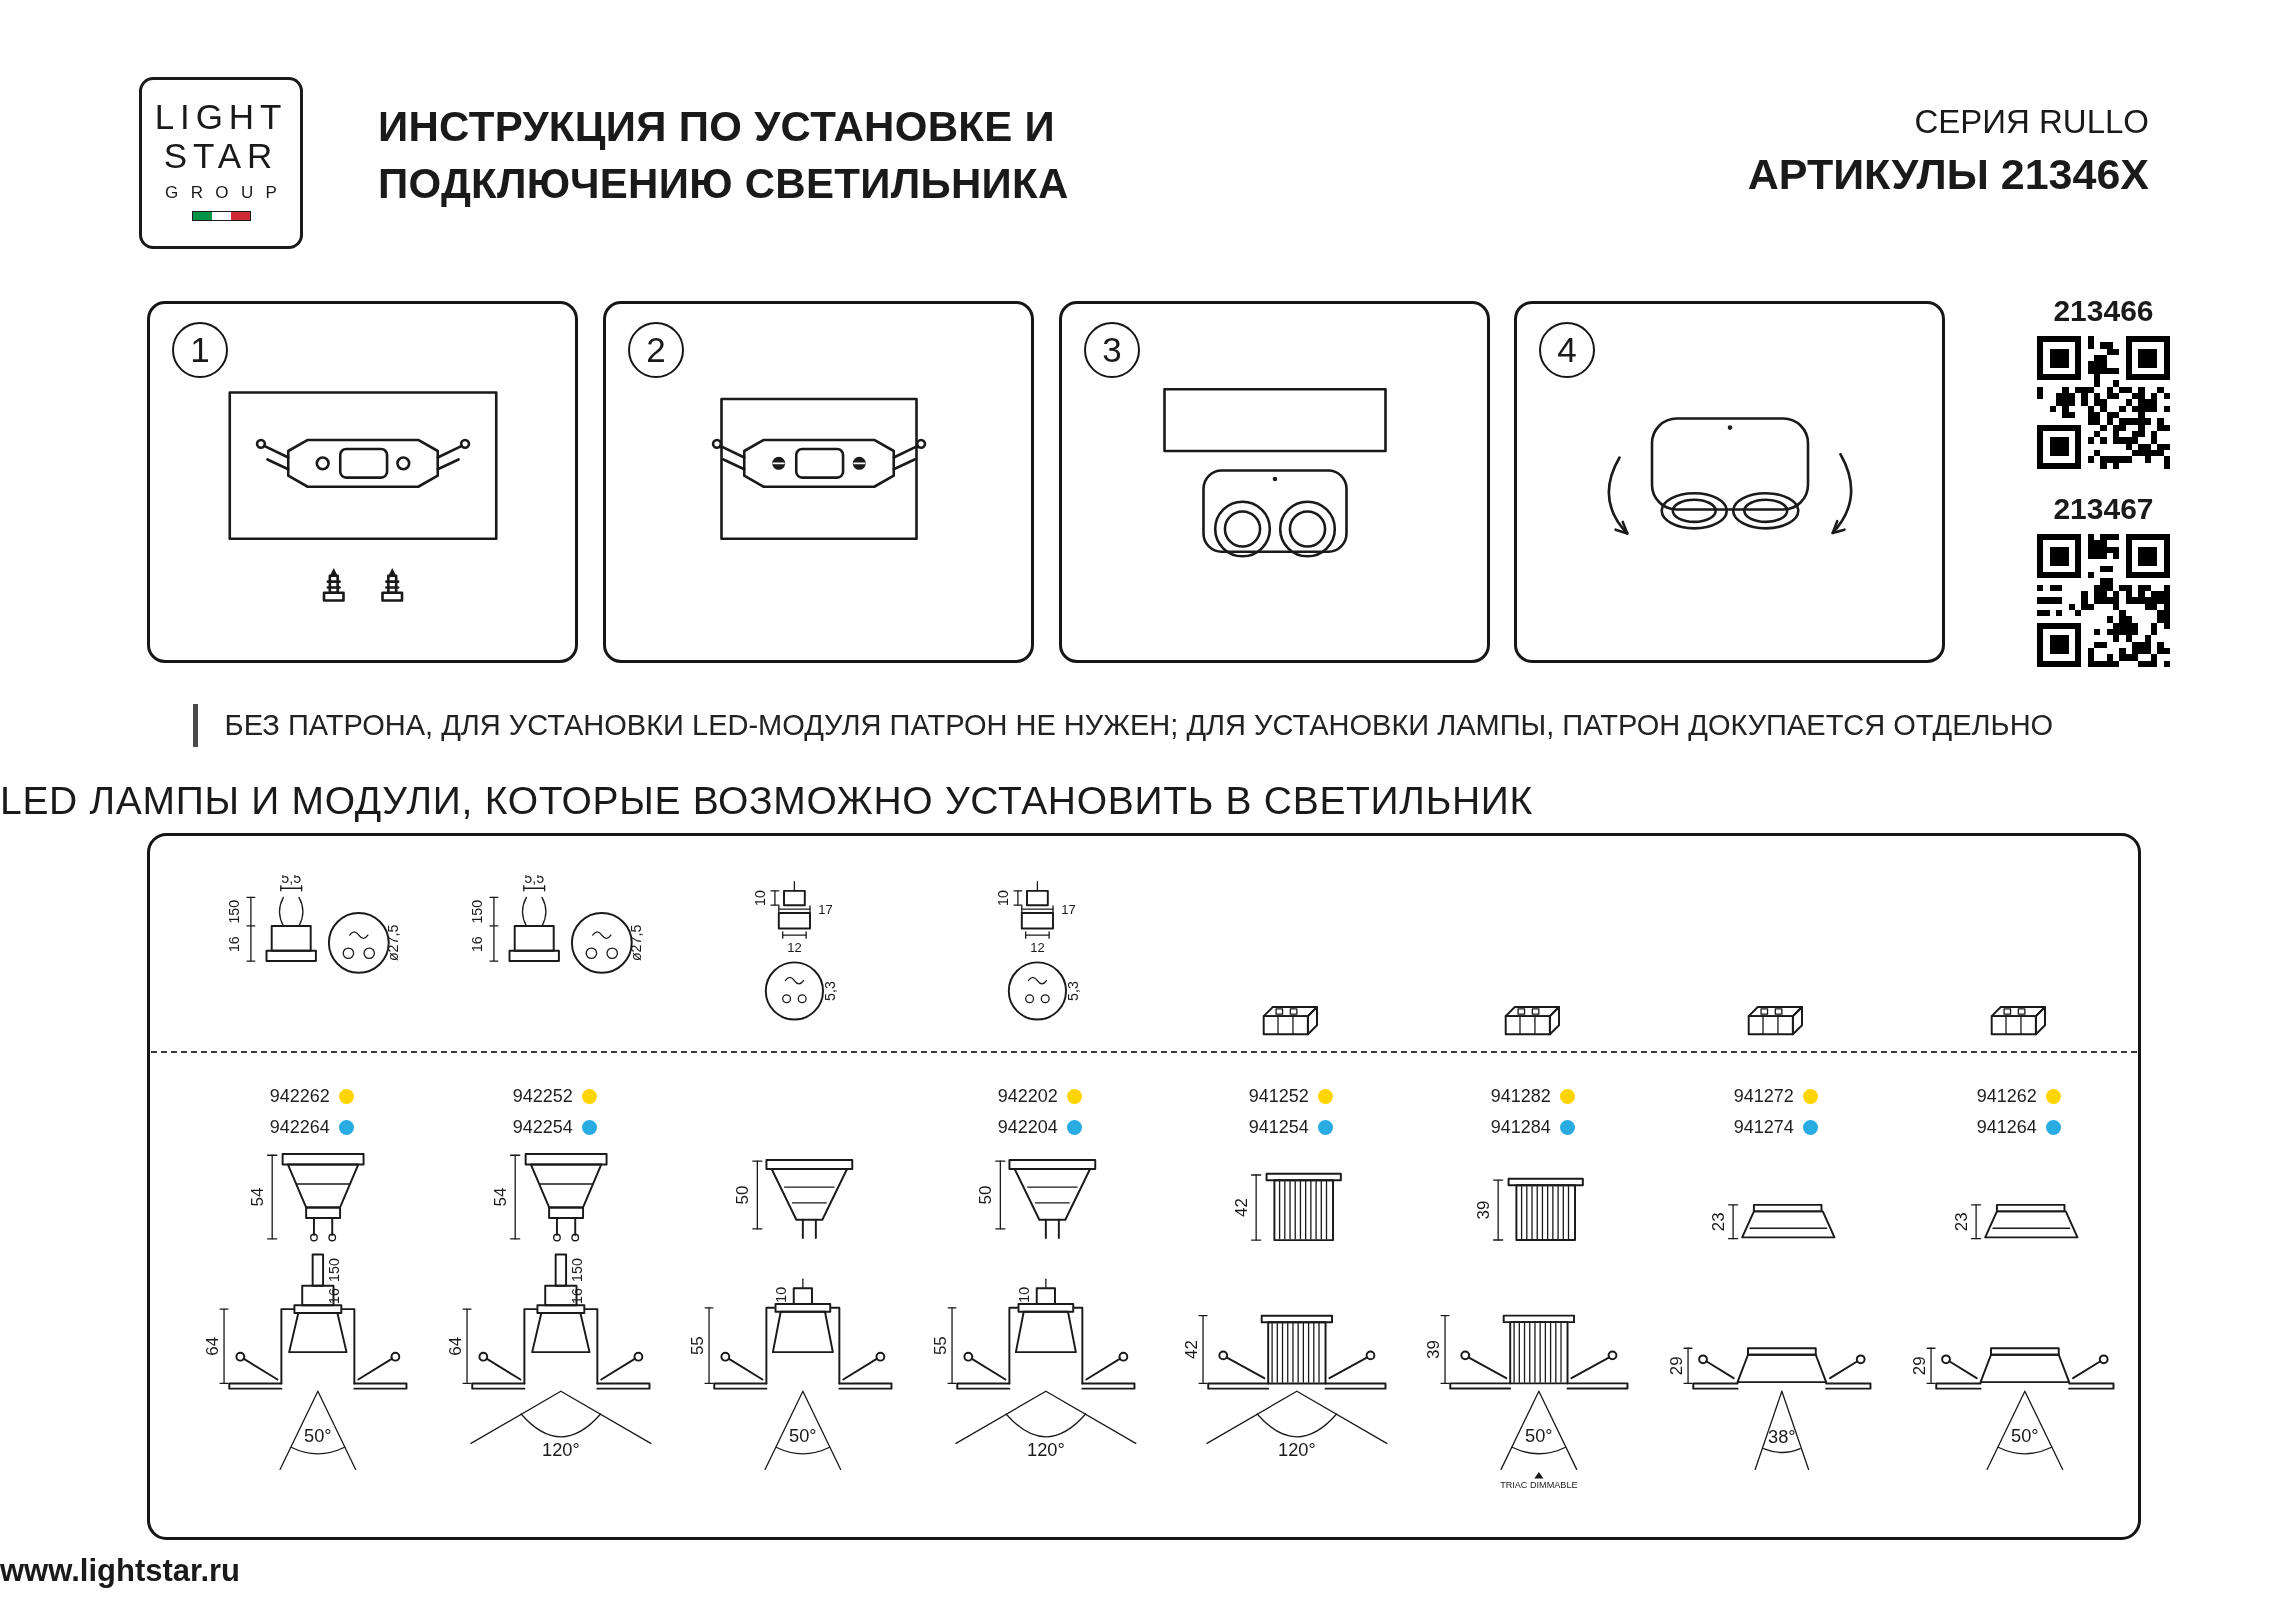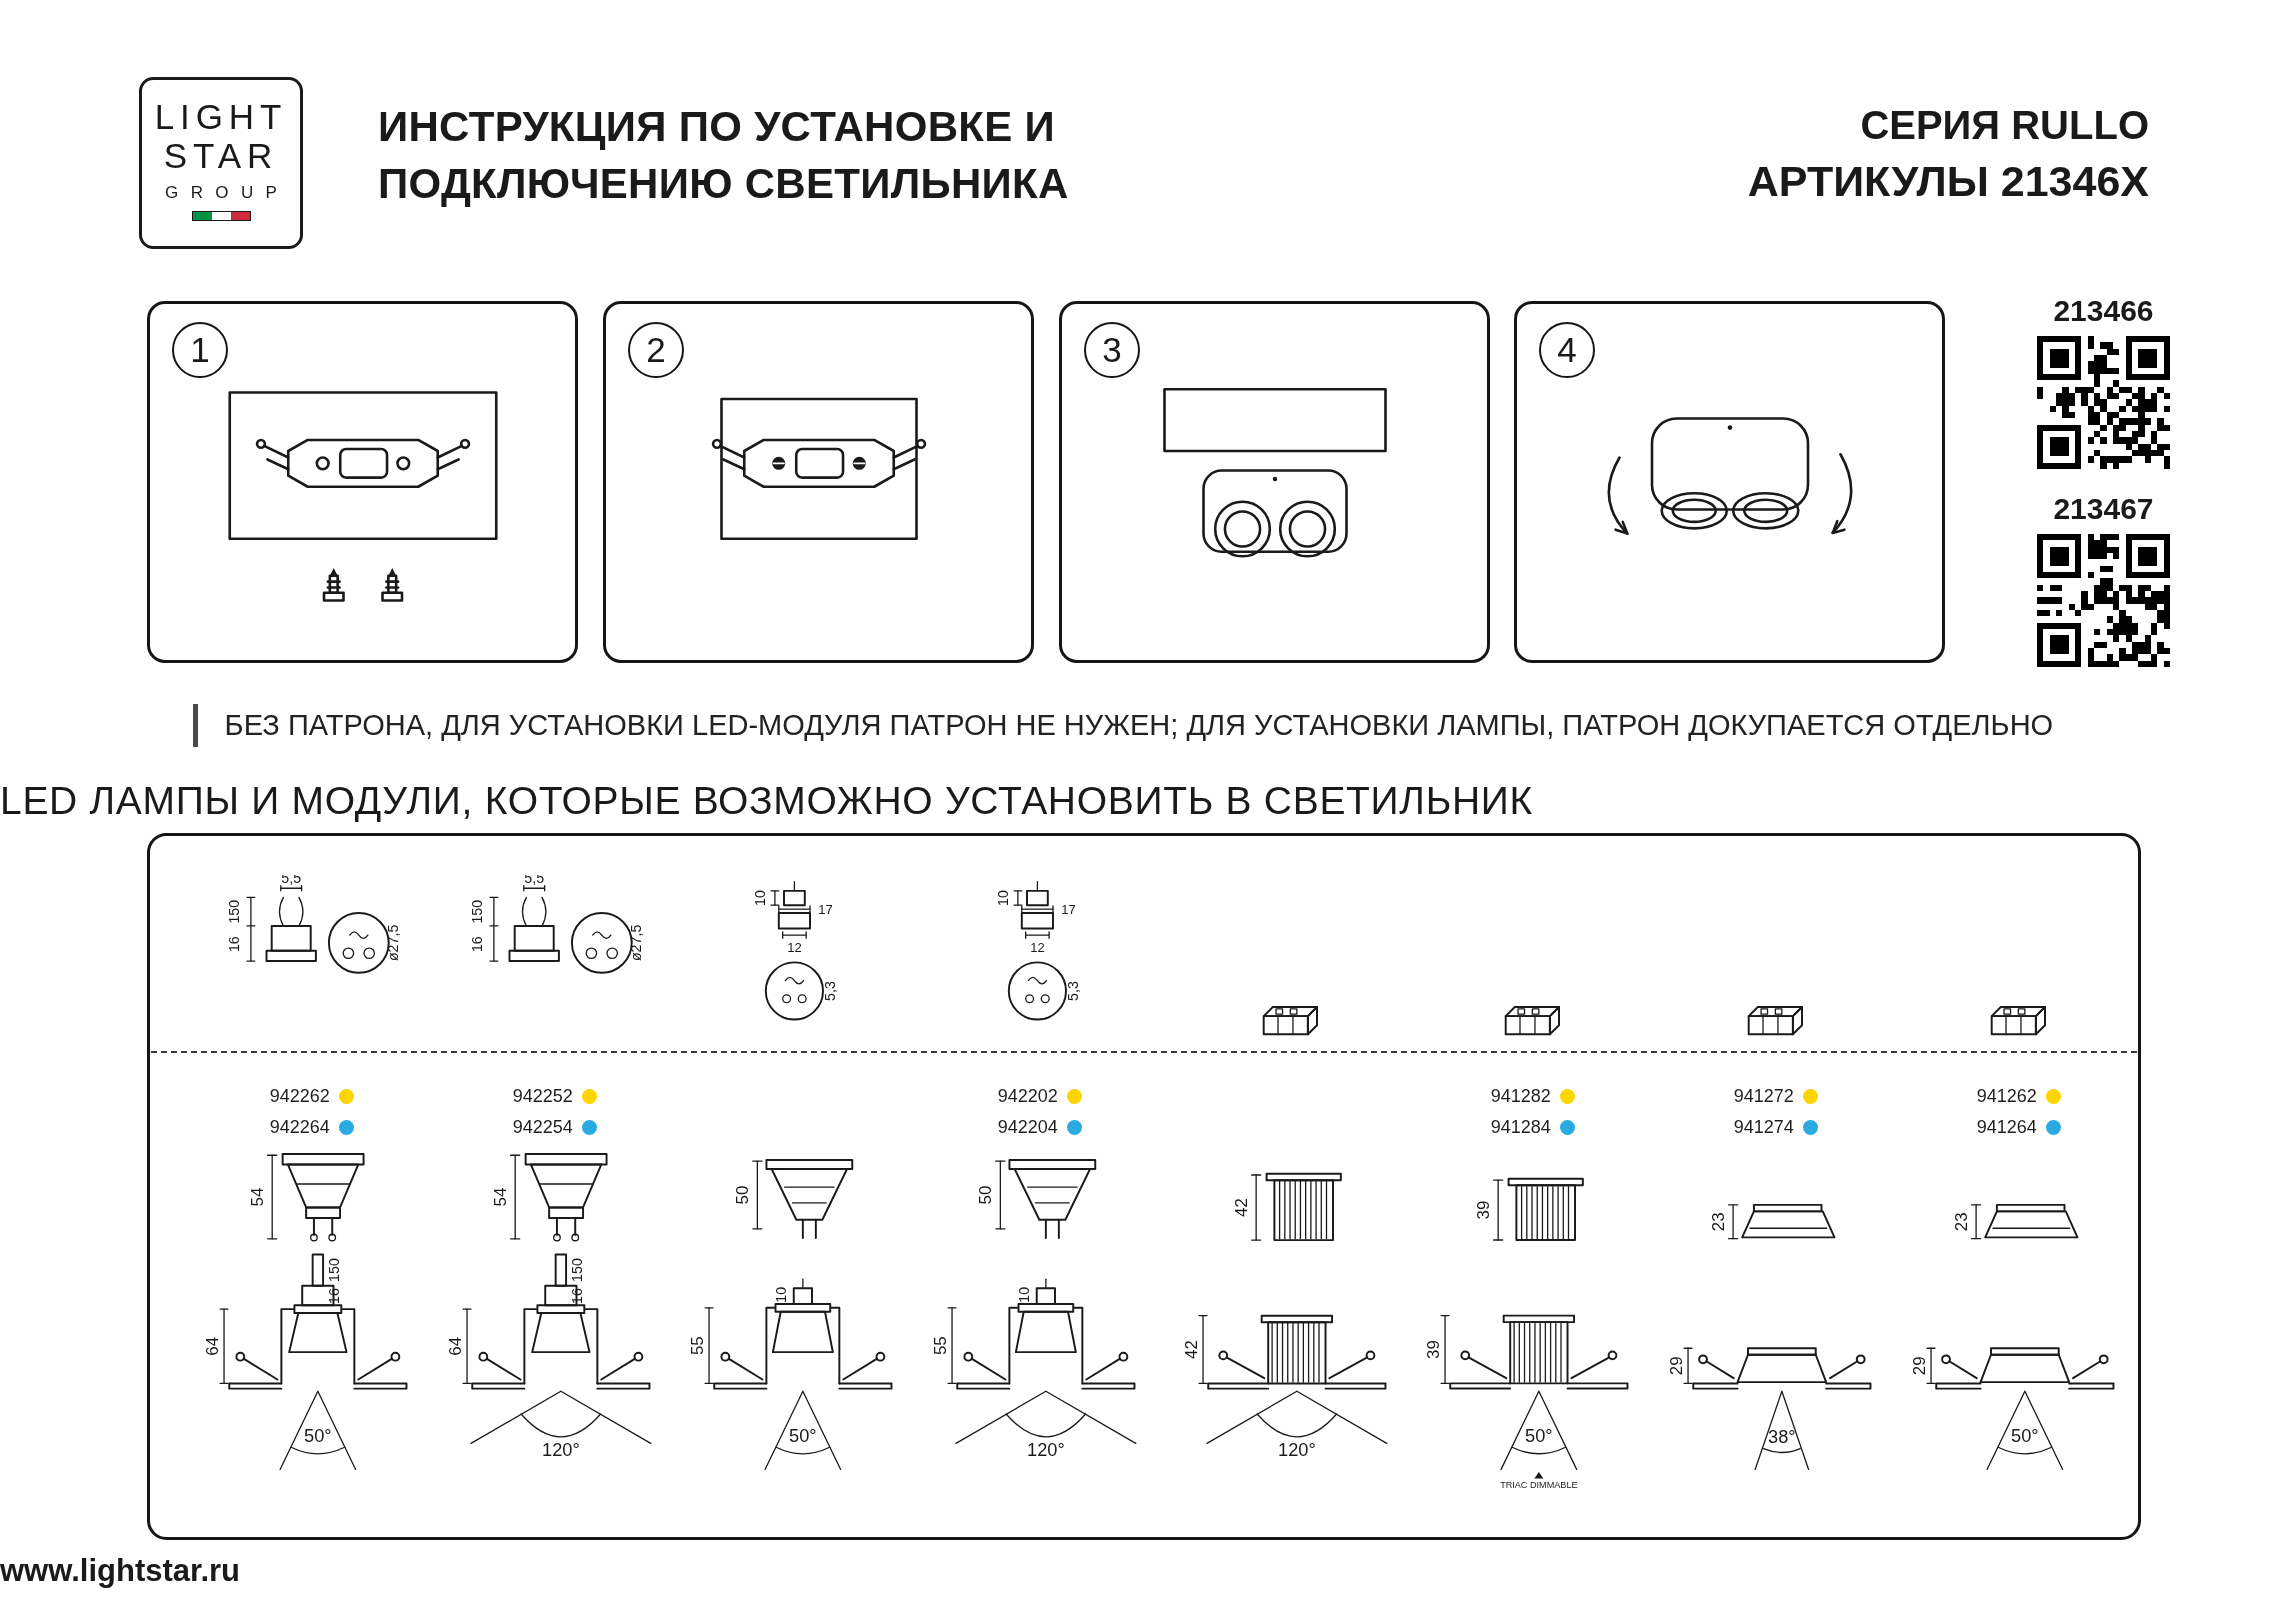--- a/index.html
+++ b/index.html
@@ -10,21 +10,21 @@
   
   .logo-box { position:absolute; left:139px; top:77px; width:164px; height:172px;
               border:3.3px solid #1a1a1a; border-radius:14.3px; text-align:center; padding-top:17px; }
   .logo-l { font-size:35px; font-weight:400; letter-spacing:5.9px; line-height:1.12; }
   .logo-g { font-size:17px; letter-spacing:12.4px; margin-top:7.8px; text-indent:12.4px; }
   .logo-flag { width:59px; height:10.4px; margin:7.8px auto 0; display:flex; border:1.3px solid #1a1a1a; }
   .logo-flag span { flex:1; }
   .doc-title { position:absolute; left:378px; top:99px; font-size:42px; font-weight:700;
                line-height:1.35; letter-spacing:0.3px; }
   .series-block { position:absolute; right:135px; top:103px; text-align:right; }
-  .series   { font-size:40px; font-weight:700; }
+  .series   { font-size:33px; font-weight:400; }
   .articles { font-size:43px; font-weight:700; margin-top:9px; }
 
   
   .step-panel { position:absolute; top:301px; width:431px; height:362px;
                 border:3.3px solid #161616; border-radius:18px; background:#fff; }
   .step-num { position:absolute; left:22px; top:18px; width:56px; height:56px; border:2.6px solid #161616;
               border-radius:50%; display:flex; align-items:center; justify-content:center; font-size:35px; }
   .step-svg { position:absolute; left:50%; top:56%; transform:translate(-50%,-50%); }
 
   
@@ -705,20 +705,30 @@
     <div class="col" style="left:1019px">
       <svg class="diagram" style="top:163px" width="65" height="42" viewBox="0 0 100 64">
         <rect x="8" y="26" width="68" height="28"></rect>
         <path d="M8,26 L22,12 H90 L76,26 Z"></path>
           <path d="M76,26 L90,12 V40 L76,54 Z"></path>
         <line class="thin" x1="30" y1="26" x2="30" y2="54"></line>
           <line class="thin" x1="53" y1="26" x2="53" y2="54"></line>
         <rect class="thin" x="27" y="15" width="10" height="8"></rect>
           <rect class="thin" x="49" y="15" width="10" height="8"></rect>
       </svg>
+      <div class="codes">
+        <div class="code-row">
+            <span class="code">941252</span>
+            <span class="dot" style="background:var(--dot-yellow)"></span>
+          </div>
+        <div class="code-row">
+            <span class="code">941254</span>
+            <span class="dot" style="background:var(--dot-blue)"></span>
+          </div>
+      </div>
       <svg class="diagram" style="top:335px" width="114" height="77" viewBox="0 0 175 118">
         <line class="thin" x1="34" y1="6" x2="34" y2="106"></line>
           <line class="thin" x1="27" y1="6" x2="41" y2="6"></line>
           <line class="thin" x1="27" y1="106" x2="41" y2="106"></line>
         <text transform="rotate(-90 20 56)" x="20" y="56" font-size="26" text-anchor="middle">42</text>
         <rect x="50" y="4" width="114" height="10"></rect>
         <rect x="62" y="14" width="90" height="92"></rect>
         <path class="thin" d="M70,16 V104 M78,16 V104 M86,16 V104 M94,16 V104 M102,16 V104 M110,16 V104 M118,16 V104 M126,16 V104 M134,16 V104 M142,16 V104"></path>
       </svg>
       <svg class="diagram" style="top:417px" width="215" height="225" viewBox="0 0 330 345">

